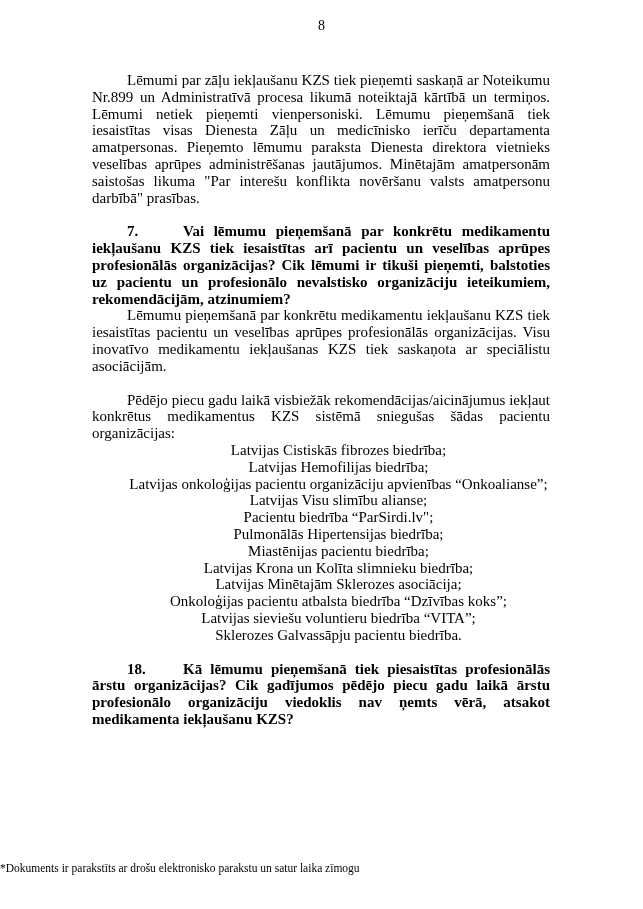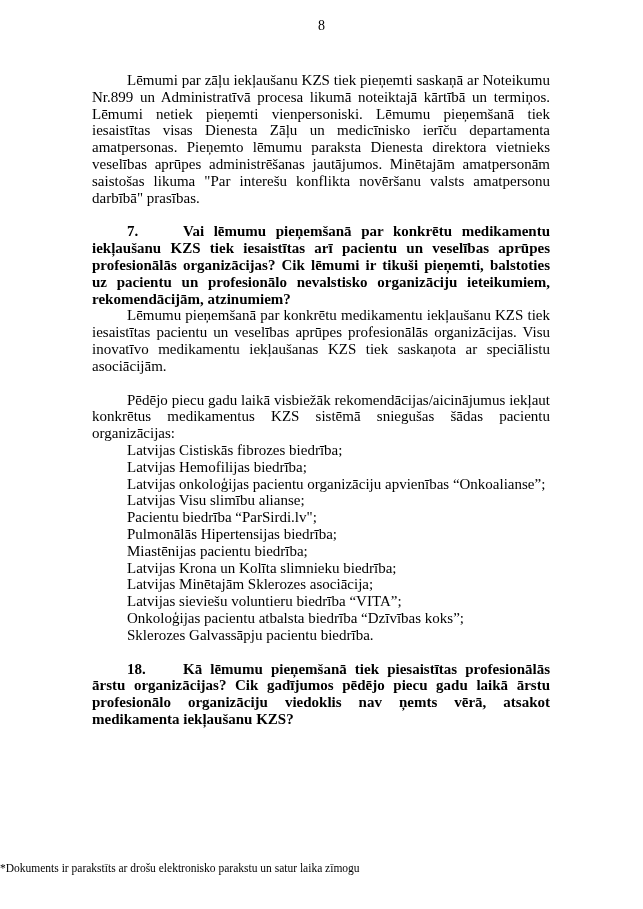--- a/index.html
+++ b/index.html
@@ -5,21 +5,21 @@
   html, body { margin: 0; padding: 0; background: #ffffff; }
   body { width: 643px; height: 909px; position: relative; overflow: hidden;
          font-family: "Liberation Serif", "DejaVu Serif", serif; color: #000; }
   .page-number { position: absolute; top: 18px; left: 0; width: 643px; text-align: center; font-size: 14px; }
   .content { position: absolute; left: 92px; width: 458px; font-size: 15px; line-height: 16.8px; }
   .para { margin: 0; text-align: justify; text-align-last: left; }
   .indent { text-indent: 35px; }
   .q { font-weight: bold; text-align: justify; text-align-last: left; margin: 0; text-indent: 35px; }
   .q .num { display: inline-block; width: 56px; text-indent: 0; }
   .list { list-style: none; margin: 0; padding: 0 0 0 35px; }
-  .list li { margin: 0; }
+  .list li { margin: 0; text-align: center; }
   .gap { height: 17px; }
   .footer { position: absolute; top: 862px; left: 0; width: 643px; font-size: 11.5px; }
 </style>
 </head>
 <body>
 
 <div class="page-number">8</div>
 
 <div class="content" style="top:72px;">
   <p class="para indent">Lēmumi par zāļu iekļaušanu KZS tiek pieņemti saskaņā ar Noteikumu Nr.899 un Administratīvā procesa likumā noteiktajā kārtībā un termiņos. Lēmumi netiek pieņemti vienpersoniski. Lēmumu pieņemšanā tiek iesaistītas visas Dienesta Zāļu un medicīnisko ierīču departamenta amatpersonas. Pieņemto lēmumu paraksta Dienesta direktora vietnieks veselības aprūpes administrēšanas jautājumos. Minētajām amatpersonām saistošas likuma "Par interešu konflikta novēršanu valsts amatpersonu darbībā" prasības.</p>
@@ -35,22 +35,22 @@
   <ul class="list">
     <li>Latvijas Cistiskās fibrozes biedrība;</li>
     <li>Latvijas Hemofilijas biedrība;</li>
     <li>Latvijas onkoloģijas pacientu organizāciju apvienības “Onkoalianse”;</li>
     <li>Latvijas Visu slimību alianse;</li>
     <li>Pacientu biedrība “ParSirdi.lv";</li>
     <li>Pulmonālās Hipertensijas biedrība;</li>
     <li>Miastēnijas pacientu biedrība;</li>
     <li>Latvijas Krona un Kolīta slimnieku biedrība;</li>
     <li>Latvijas Minētajām Sklerozes asociācija;</li>
+    <li>Onkoloģijas pacientu atbalsta biedrība “Dzīvības koks”;</li>
     <li>Latvijas sieviešu voluntieru biedrība “VITA”;</li>
-    <li>Onkoloģijas pacientu atbalsta biedrība “Dzīvības koks”;</li>
     <li>Sklerozes Galvassāpju pacientu biedrība.</li>
   </ul>
 
   <div class="gap"></div>
 
   <p class="q"><span class="num">18.</span><span>Kā lēmumu pieņemšanā tiek piesaistītas profesionālās ārstu organizācijas? Cik gadījumos pēdējo piecu gadu laikā ārstu profesionālo organizāciju viedoklis nav ņemts vērā, atsakot medikamenta iekļaušanu KZS?</span></p>
 </div>
 
 <div class="footer">*Dokuments ir parakstīts ar drošu elektronisko parakstu un satur laika zīmogu</div>
 

